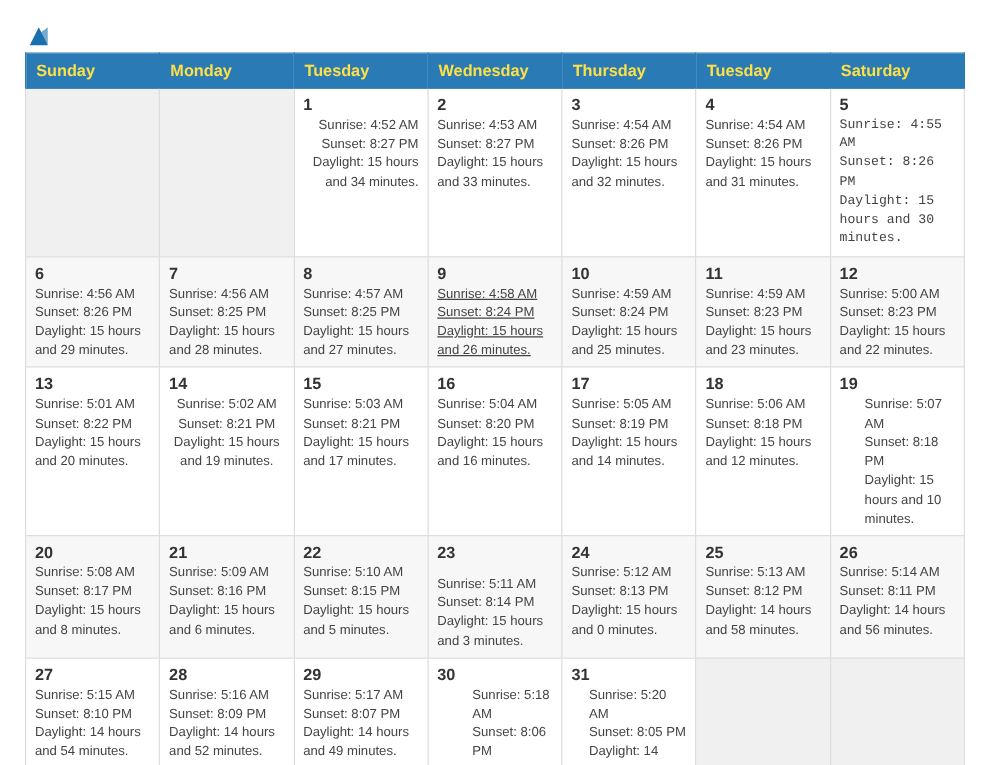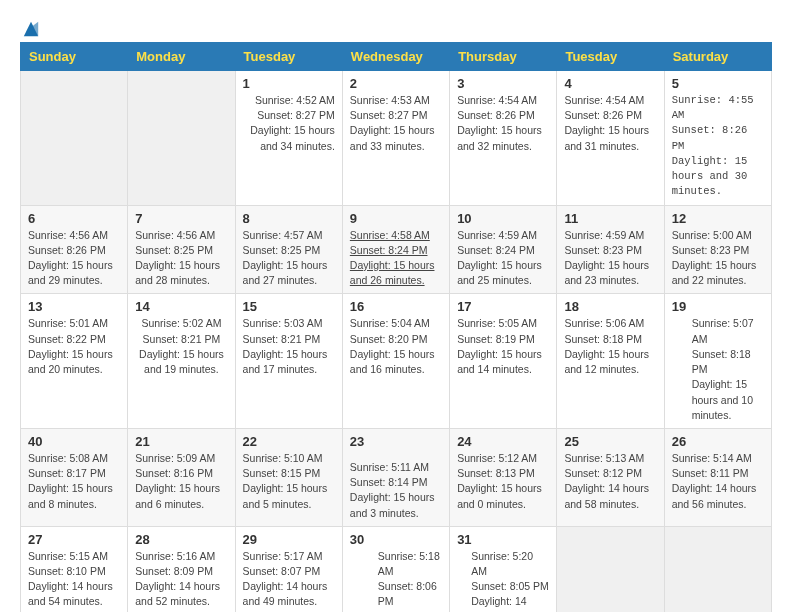--- a/index.html
+++ b/index.html
@@ -244,21 +244,21 @@
         </td>
         <td>
           <div class="day-number">19</div>
           <div class="day-info" style="white-space: pre-line; margin-left: 20px;">Sunrise: 5:07 AM
 Sunset: 8:18 PM
 Daylight: 15 hours and 10 minutes.</div>
         </td>
       </tr>
       <tr>
         <td>
-          <div class="day-number">40</div>
+          <div class="day-number">20</div>
           <div class="day-info" style="white-space: pre-line;">Sunrise: 5:08 AM
 Sunset: 8:17 PM
 Daylight: 15 hours and 8 minutes.</div>
         </td>
         <td>
           <div class="day-number">21</div>
           <div class="day-info" style="white-space: pre-line;">Sunrise: 5:09 AM
 Sunset: 8:16 PM
 Daylight: 15 hours and 6 minutes.</div>
         </td>

